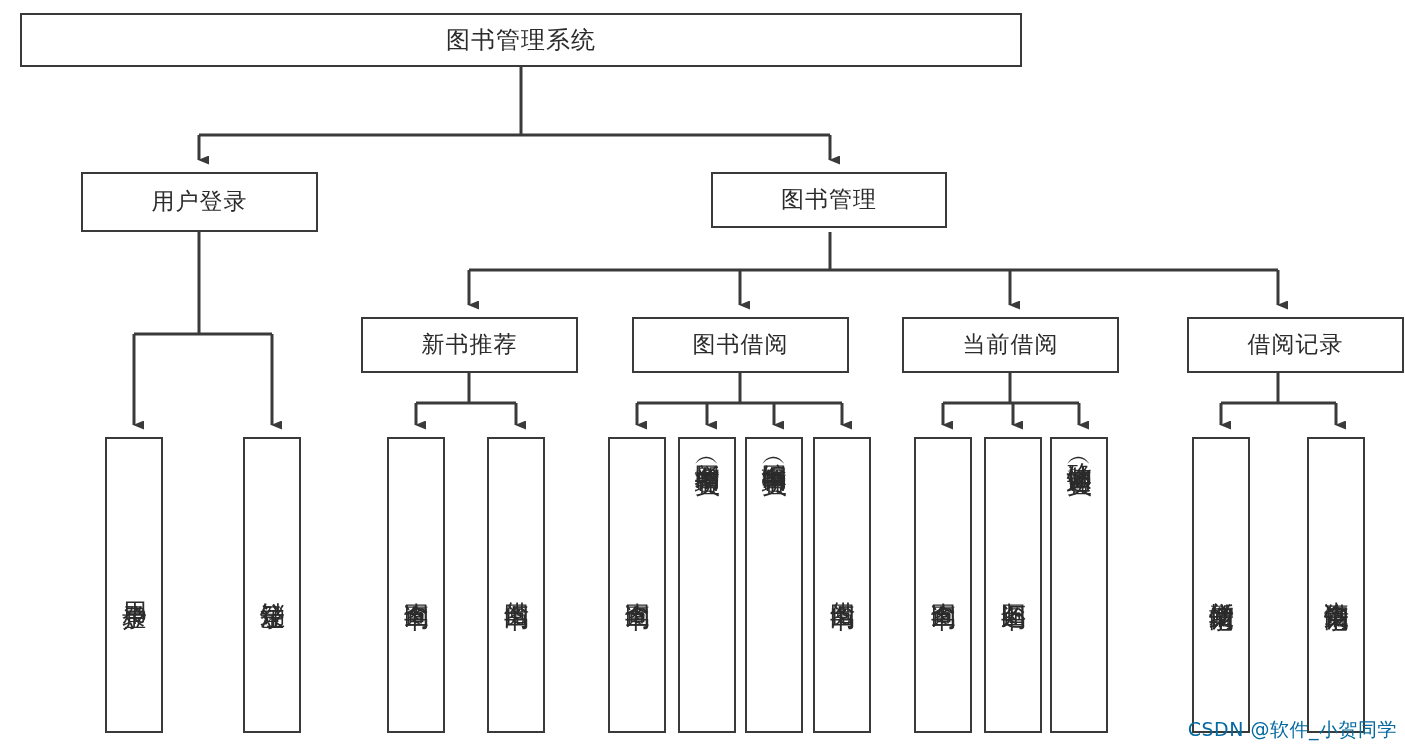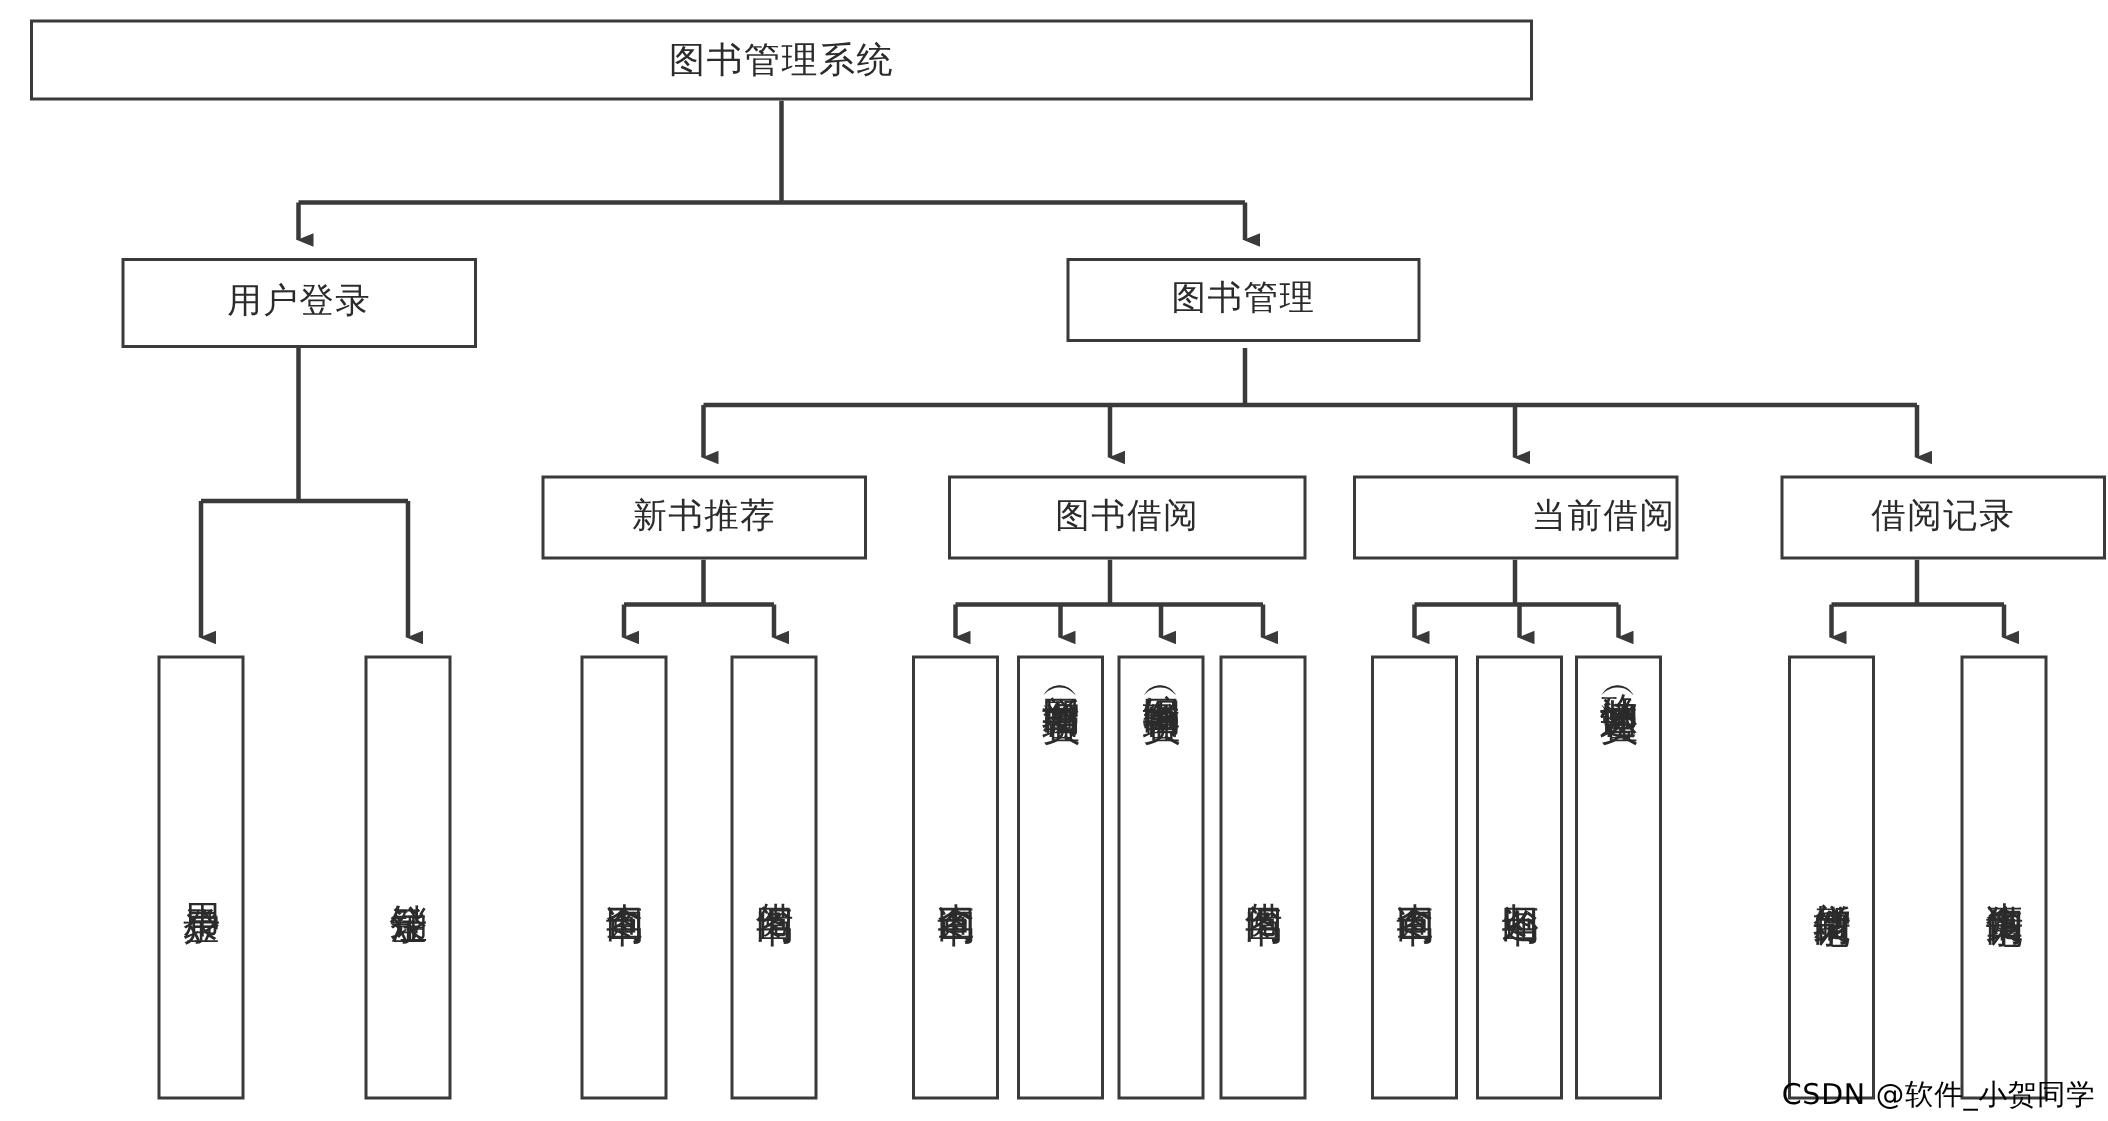--- a/index.html
+++ b/index.html
@@ -62,21 +62,21 @@
     line-height: 1.1;
   }
   .node.leaf.topalign {
     align-items: flex-start;
   }
   .watermark {
     position: absolute;
     right: 8px;
     bottom: 4px;
     font-size: 19px;
-    color: #000000;
+    color: #0369a1;
     letter-spacing: 0.5px;
     white-space: nowrap;
   }
 </style>
 </head>
 <body>
 
 <div id="canvas">
 
   <svg class="edges" viewBox="0 0 1405 747">
@@ -136,24 +136,24 @@
   <div class="node horiz" style="left:81px; top:172px; width:237px; height:60px;">
     <span>用户登录</span>
   </div>
   <div class="node horiz" style="left:711px; top:172px; width:236px; height:56px;">
     <span>图书管理</span>
   </div>
 
   <div class="node horiz" style="left:361px; top:317px; width:217px; height:56px;">
     <span>新书推荐</span>
   </div>
-  <div class="node horiz" style="left:632px; top:317px; width:239px; height:56px;align-items:center;">
+  <div class="node horiz" style="left:632px; top:317px; width:217px; height:56px;align-items:center;">
     <span>图书借阅</span>
   </div>
-  <div class="node horiz" style="left:902px; top:317px; width:217px; height:56px;justify-content:flex-end;">
+  <div class="node horiz" style="left:902px; top:317px; width:217px; height:56px;">
     <span>当前借阅</span>
   </div>
   <div class="node horiz" style="left:1171px; top:317px; width:217px; height:56px;margin-left:16px;">
     <span>借阅记录</span>
   </div>
 
   <div class="node leaf" style="left:105px; top:437px; width:58px; height:296px;">
     <span class="vtext">用户登录</span>
   </div>
   <div class="node leaf" style="left:243px; top:437px; width:58px; height:296px;">

